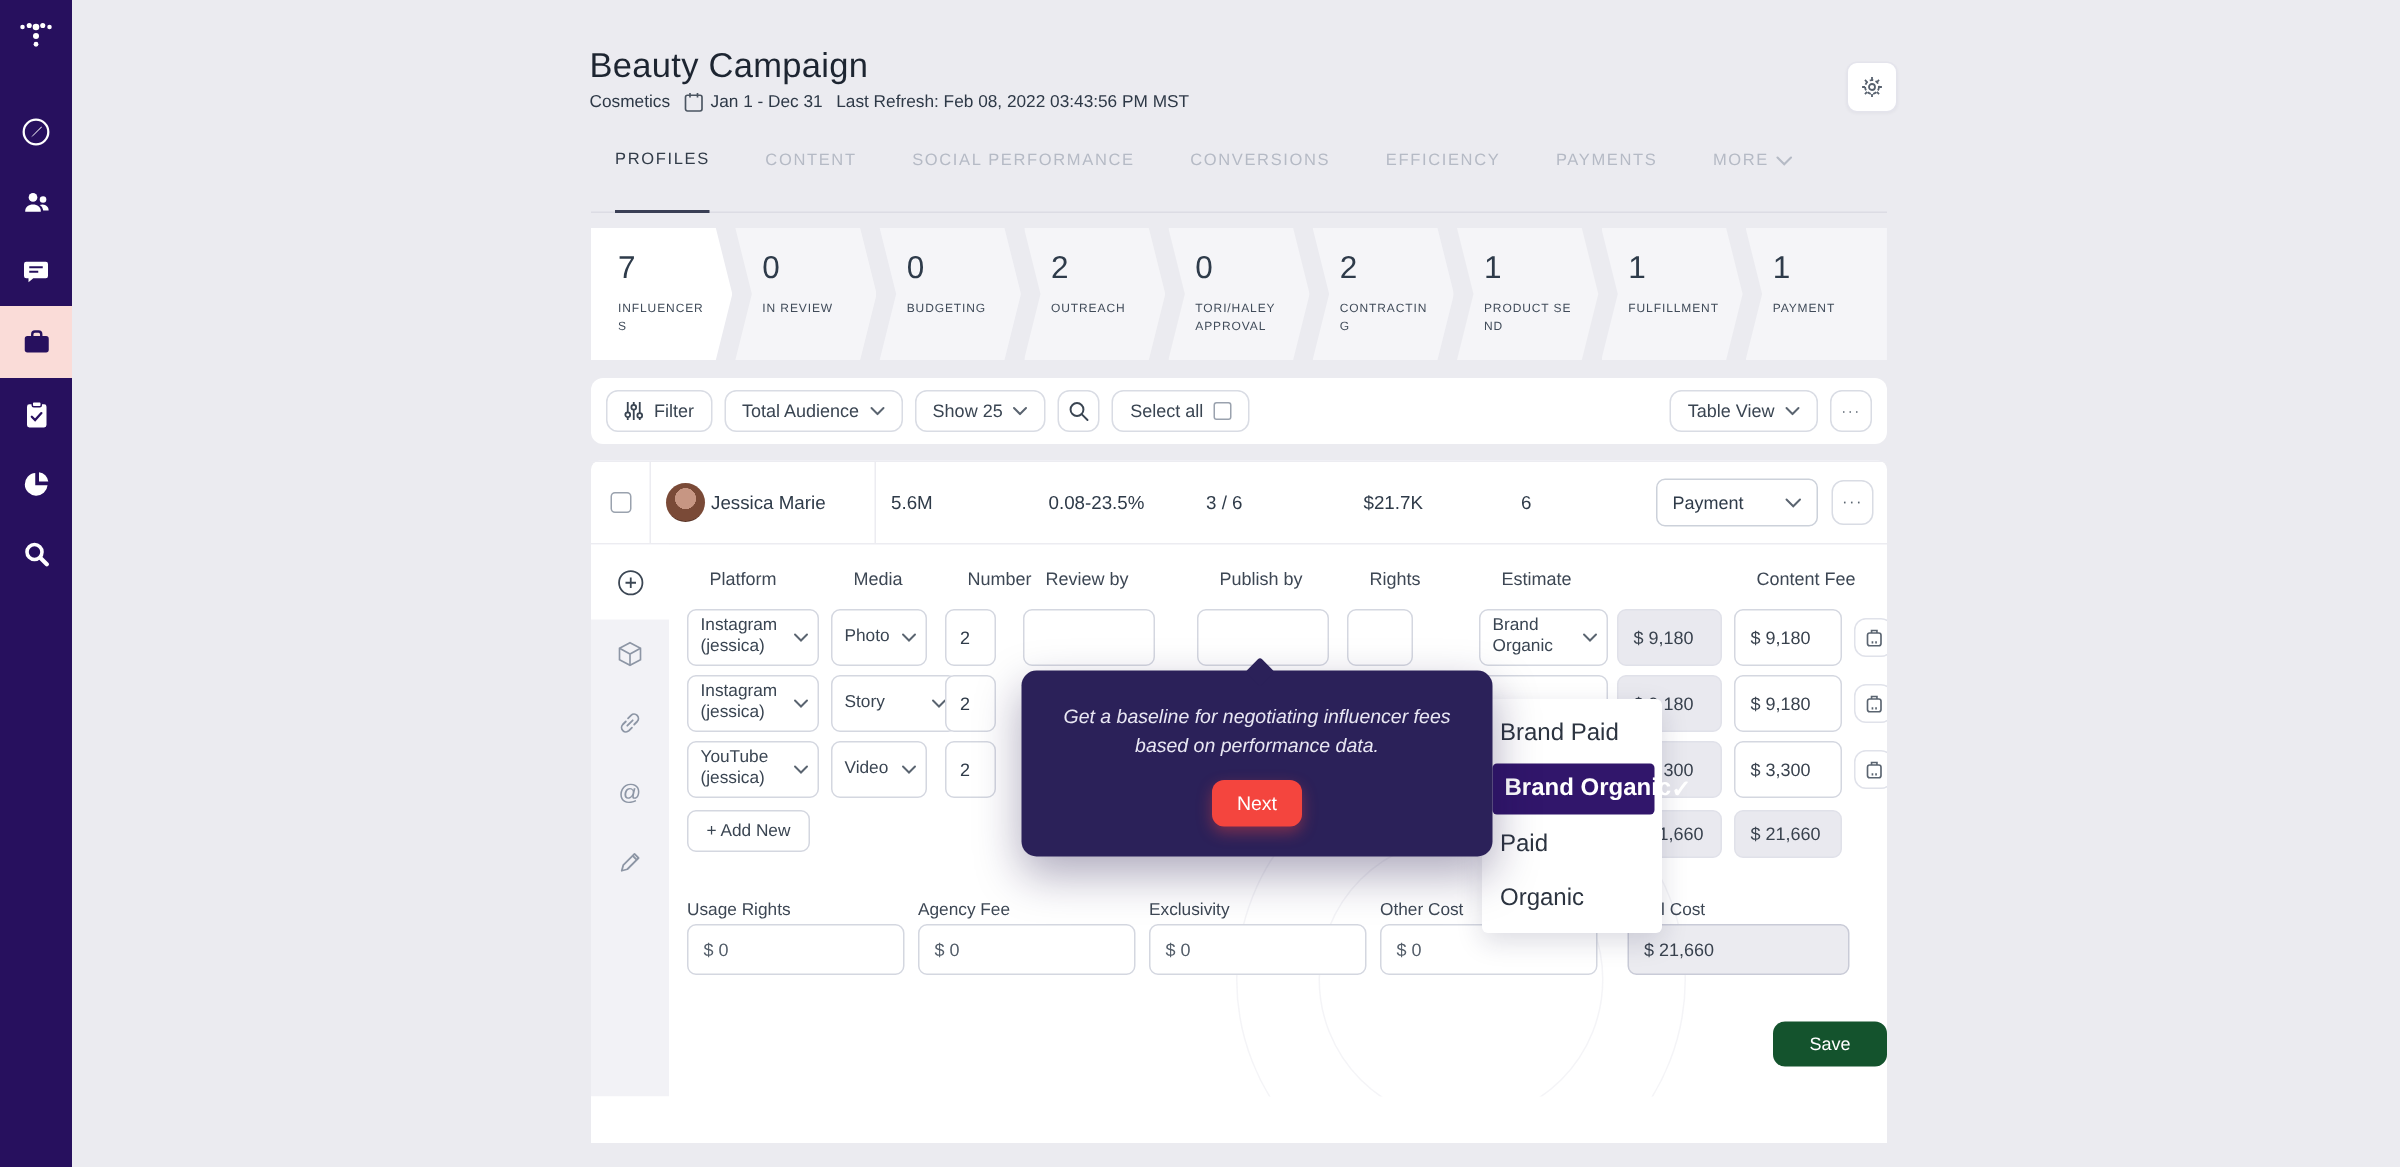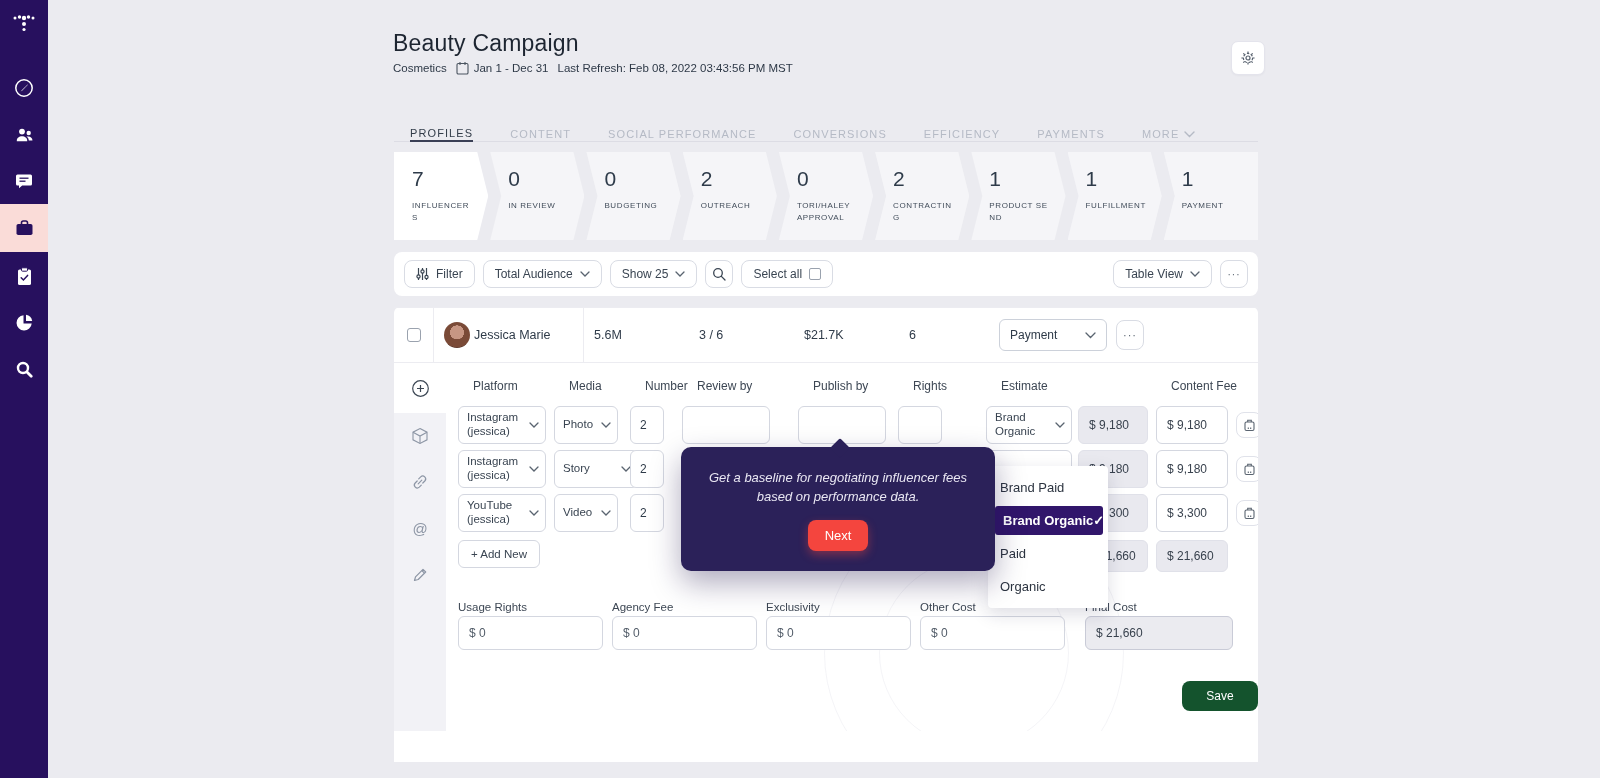--- a/index.html
+++ b/index.html
@@ -14,21 +14,21 @@
   .nav-item.active { background:#fadcd8; }
 
   
   .title { position:absolute; left:393px; top:30px; font-size:23px; font-weight:500; color:#1d2531; letter-spacing:.2px; }
   .meta { position:absolute; left:393px; top:61px; display:flex; align-items:center; gap:9px; font-size:11.5px; color:#2e3947; }
   .meta .cal { display:flex; align-items:center; gap:5px; }
   .gear-btn { position:absolute; left:1231px; top:41px; width:34px; height:34px; background:#fff; border:1px solid #e4e4ec; border-radius:7px; display:flex; align-items:center; justify-content:center; cursor:pointer; box-shadow:0 1px 2px rgba(40,40,80,.04); }
 
   
   .tabs { position:absolute; left:394px; top:104px; width:864px; height:38px; display:flex; align-items:flex-end; gap:37px; border-bottom:1px solid #dcdce4; padding-left:16px; }
-  .tab { font-size:11px; letter-spacing:1.1px; color:#b5bac5; padding-bottom:1px; cursor:pointer; display:flex; align-items:center; gap:5px; }
+  .tab { font-size:11px; letter-spacing:1.1px; color:#b5bac5; padding-bottom:28px; cursor:pointer; display:flex; align-items:center; gap:5px; }
   .tab.active { color:#323c49; border-bottom:2px solid #3a3f55; margin-bottom:-1px; }
 
   
   .pipeline { position:absolute; left:394px; top:152px; width:864px; height:88px; display:flex; gap:2px; }
   .stage { flex:1; background:#f5f5f8; padding:15px 0 0 18px; clip-path:polygon(0 0, calc(100% - 11px) 0, 100% 50%, calc(100% - 11px) 100%, 0 100%, 11px 50%); cursor:pointer; }
   .stage:first-child { background:#ffffff; clip-path:polygon(0 0, calc(100% - 11px) 0, 100% 50%, calc(100% - 11px) 100%, 0 100%); }
   .stage:last-child { clip-path:polygon(0 0, 100% 0, 100% 100%, 0 100%, 11px 50%); }
   .stage .num { font-size:21px; color:#2e3b4a; }
   .stage .lbl { margin-top:9px; font-size:8px; letter-spacing:.6px; color:#414c5a; max-width:61px; line-height:1.55; word-break:break-all; }
 
@@ -79,21 +79,21 @@
   .save-btn { position:absolute; left:788px; top:318px; width:76px; height:30px; background:#14532d; border:none; border-radius:8px; color:#fff; font-size:12px; display:flex; align-items:center; justify-content:center; cursor:pointer; font-family:inherit; }
 
   
   .tooltip { position:absolute; left:681px; top:447px; width:314px; height:124px; background:#2b2159; border-radius:10px; z-index:30; box-shadow:0 12px 30px rgba(25,15,70,.35); padding:22px 22px 0; text-align:center; }
   .tooltip .caret { position:absolute; top:-6px; left:152px; width:14px; height:14px; background:#2b2159; transform:rotate(45deg); border-radius:2px; }
   .tooltip .txt { font-size:13px; line-height:1.45; color:#e9e7f3;font-style:italic; }
   .next-btn { margin-top:13px; display:inline-flex; align-items:center; justify-content:center; background:#f4453e; color:#fff; font-size:13px; border:none; border-radius:8px; padding:8px 17px; cursor:pointer; box-shadow:0 4px 10px rgba(244,69,62,.4); font-family:inherit; }
 
   
   .menu { position:absolute; left:988px; top:466px; width:120px; background:#fff; border-radius:4px; box-shadow:0 6px 18px rgba(30,30,70,.15); z-index:25; padding:5px 0; }
-  .menu-item { padding:9px 12px; font-size:13px; color:#2c3440; cursor:pointer; white-space:nowrap; }
+  .menu-item { padding:9px 12px; font-size:16px; color:#2c3440; cursor:pointer; white-space:nowrap; }
   .menu-item.selected { margin:2px 5px 2px 7px; padding:7px 8px; background:#31166b; color:#fff; font-weight:bold; border-radius:3px; display:flex; align-items:center; justify-content:space-between; }
 
   svg { display:block; }
 </style>
 </head>
 <body>
 
 <div class="page">
 
   <aside class="sidebar">
@@ -280,20 +280,21 @@
 
     <div class="trow">
       <div class="c0">
           <span class="row-check"></span>
         </div>
       <div class="c1">
         <span class="avatar"></span>
         <span>Jessica Marie</span>
       </div>
       <div class="c2">5.6M</div>
+      <div class="c3">0.08-23.5%</div>
       <div class="c4">3 / 6</div>
       <div class="c5">$21.7K</div>
       <div class="c6">6</div>
       <div class="c7 status-wrap">
         <div class="status-select">
           <span>Payment</span>
           <svg width="11" height="7" viewBox="0 0 11 7" fill="none" stroke="#5a6470" stroke-width="1.3" stroke-linecap="round">
               <polyline points="1,1 5.5,5.5 10,1"></polyline>
             </svg>
         </div>

